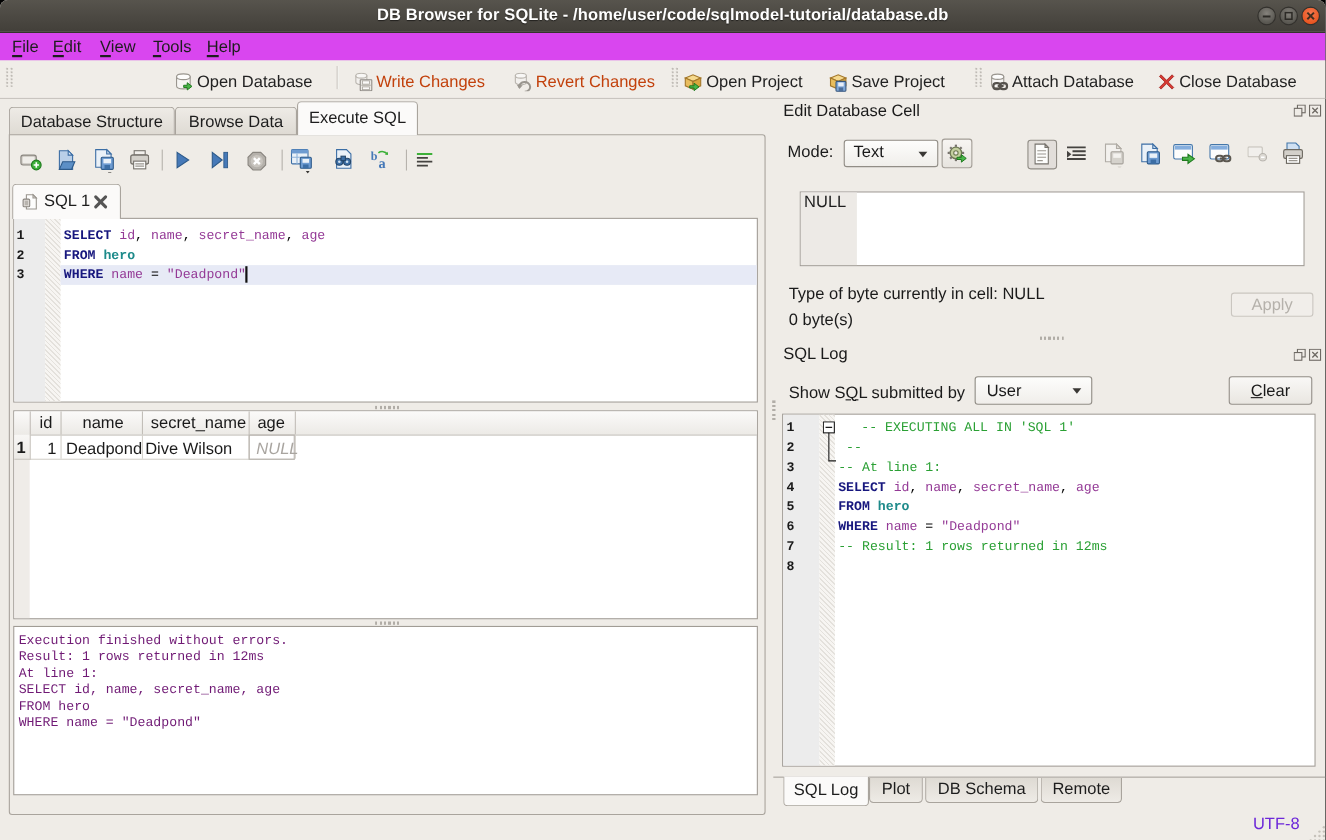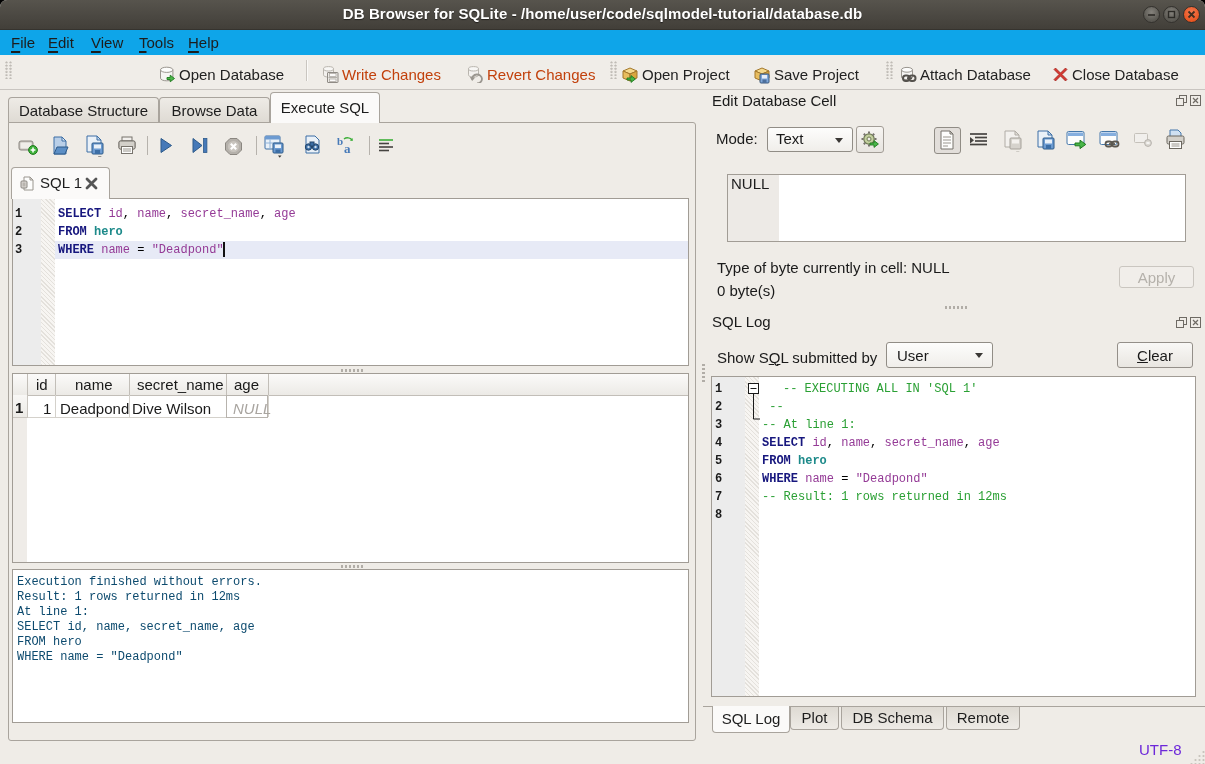--- a/index.html
+++ b/index.html
@@ -11,21 +11,21 @@
   background:linear-gradient(#57544d,#4b4842 55%,#423f39);
   border-radius:7px 7px 0 0;border-bottom:1px solid #36332e;box-sizing:border-box;}
 #title{position:absolute;left:0;top:5px;width:1205px;text-align:center;
   color:#fff;font-size:15px;font-weight:bold;letter-spacing:0.1px;text-shadow:0 1px 1px rgba(0,0,0,0.55);}
 .winbtn{position:absolute;top:6px;width:17px;height:17px;border-radius:50%;
   background:radial-gradient(circle at 50% 35%,#85827c,#595751 70%);
   border:1px solid #33312d;box-sizing:border-box;}
 .winbtn svg{position:absolute;left:0;top:0;}
 #btnclose{background:radial-gradient(circle at 50% 35%,#f47950,#e8541f 75%);}
 
-#menubar{position:absolute;left:0;top:30px;width:1205px;height:25px;background:#0ea5e9;}
+#menubar{position:absolute;left:0;top:30px;width:1205px;height:25px;background:#d946ef;}
 .mitem{position:absolute;top:4px;font-size:15px;color:#1d1d1d;}
 .mitem u{text-decoration-thickness:2px;text-underline-offset:3px;}
 
 #toolbar{position:absolute;left:0;top:55px;width:1205px;height:34px;background:#f0ede8;border-bottom:1px solid #c9c5c0;}
 .thandle{position:absolute;top:6px;width:7px;height:18px;background-image:radial-gradient(circle at 1.5px 1.5px,#bfbbb5 1px,transparent 1.2px);background-size:4px 3.2px;}
 .tline{position:absolute;top:5px;width:1px;height:21px;background:#cac6c0;border-right:1px solid #fbfaf8;}
 .titem{position:absolute;top:2px;height:35px;display:flex;align-items:center;font-size:15px;color:#222;}
 .titem svg{margin-right:3px;}
 .titem.dis{color:#c2410c;}
 .caret{display:inline-block;width:0;height:0;border-left:4px solid transparent;
@@ -296,21 +296,21 @@
   <div class="abs" style="left:226px;top:395px;width:1px;height:22px;background:#d4d1cb;"></div>
   <div class="abs" style="left:268px;top:395px;width:1px;height:22px;background:#d4d1cb;"></div>
   <div class="rtable abs" style="left:43px;top:400px;">1</div>
   <div class="rtable abs" style="left:60px;top:400px;">Deadpond</div>
   <div class="rtable abs" style="left:132px;top:400px;">Dive Wilson</div>
   <div class="abs" style="left:226px;top:395px;width:42px;height:23px;box-sizing:border-box;border:1px solid #b7b3ad;"></div>
   <div class="rtable abs" style="left:233px;top:400px;font-style:italic;color:#a9a5a0;">NULL</div>
   <div class="hdots" style="left:341px;top:565px;"></div>
 
   <div class="frame" style="left:12px;top:569px;width:677px;height:154px;"></div>
-  <div class="mono abs" style="left:17px;top:575px;line-height:15px;color:#0c4a6e;">Execution finished without errors.
+  <div class="mono abs" style="left:17px;top:575px;line-height:15px;color:#701a75;">Execution finished without errors.
 Result: 1 rows returned in 12ms
 At line 1:
 SELECT id, name, secret_name, age
 FROM hero
 WHERE name = "Deadpond"</div>
 
   <div class="vdots" style="left:702px;top:364px;"></div>
 
   <div class="dtitle" style="left:712px;top:92px;">Edit Database Cell</div>
   <svg class="abs" style="left:1176px;top:95px;" width="26" height="12" viewBox="0 0 26 12">

